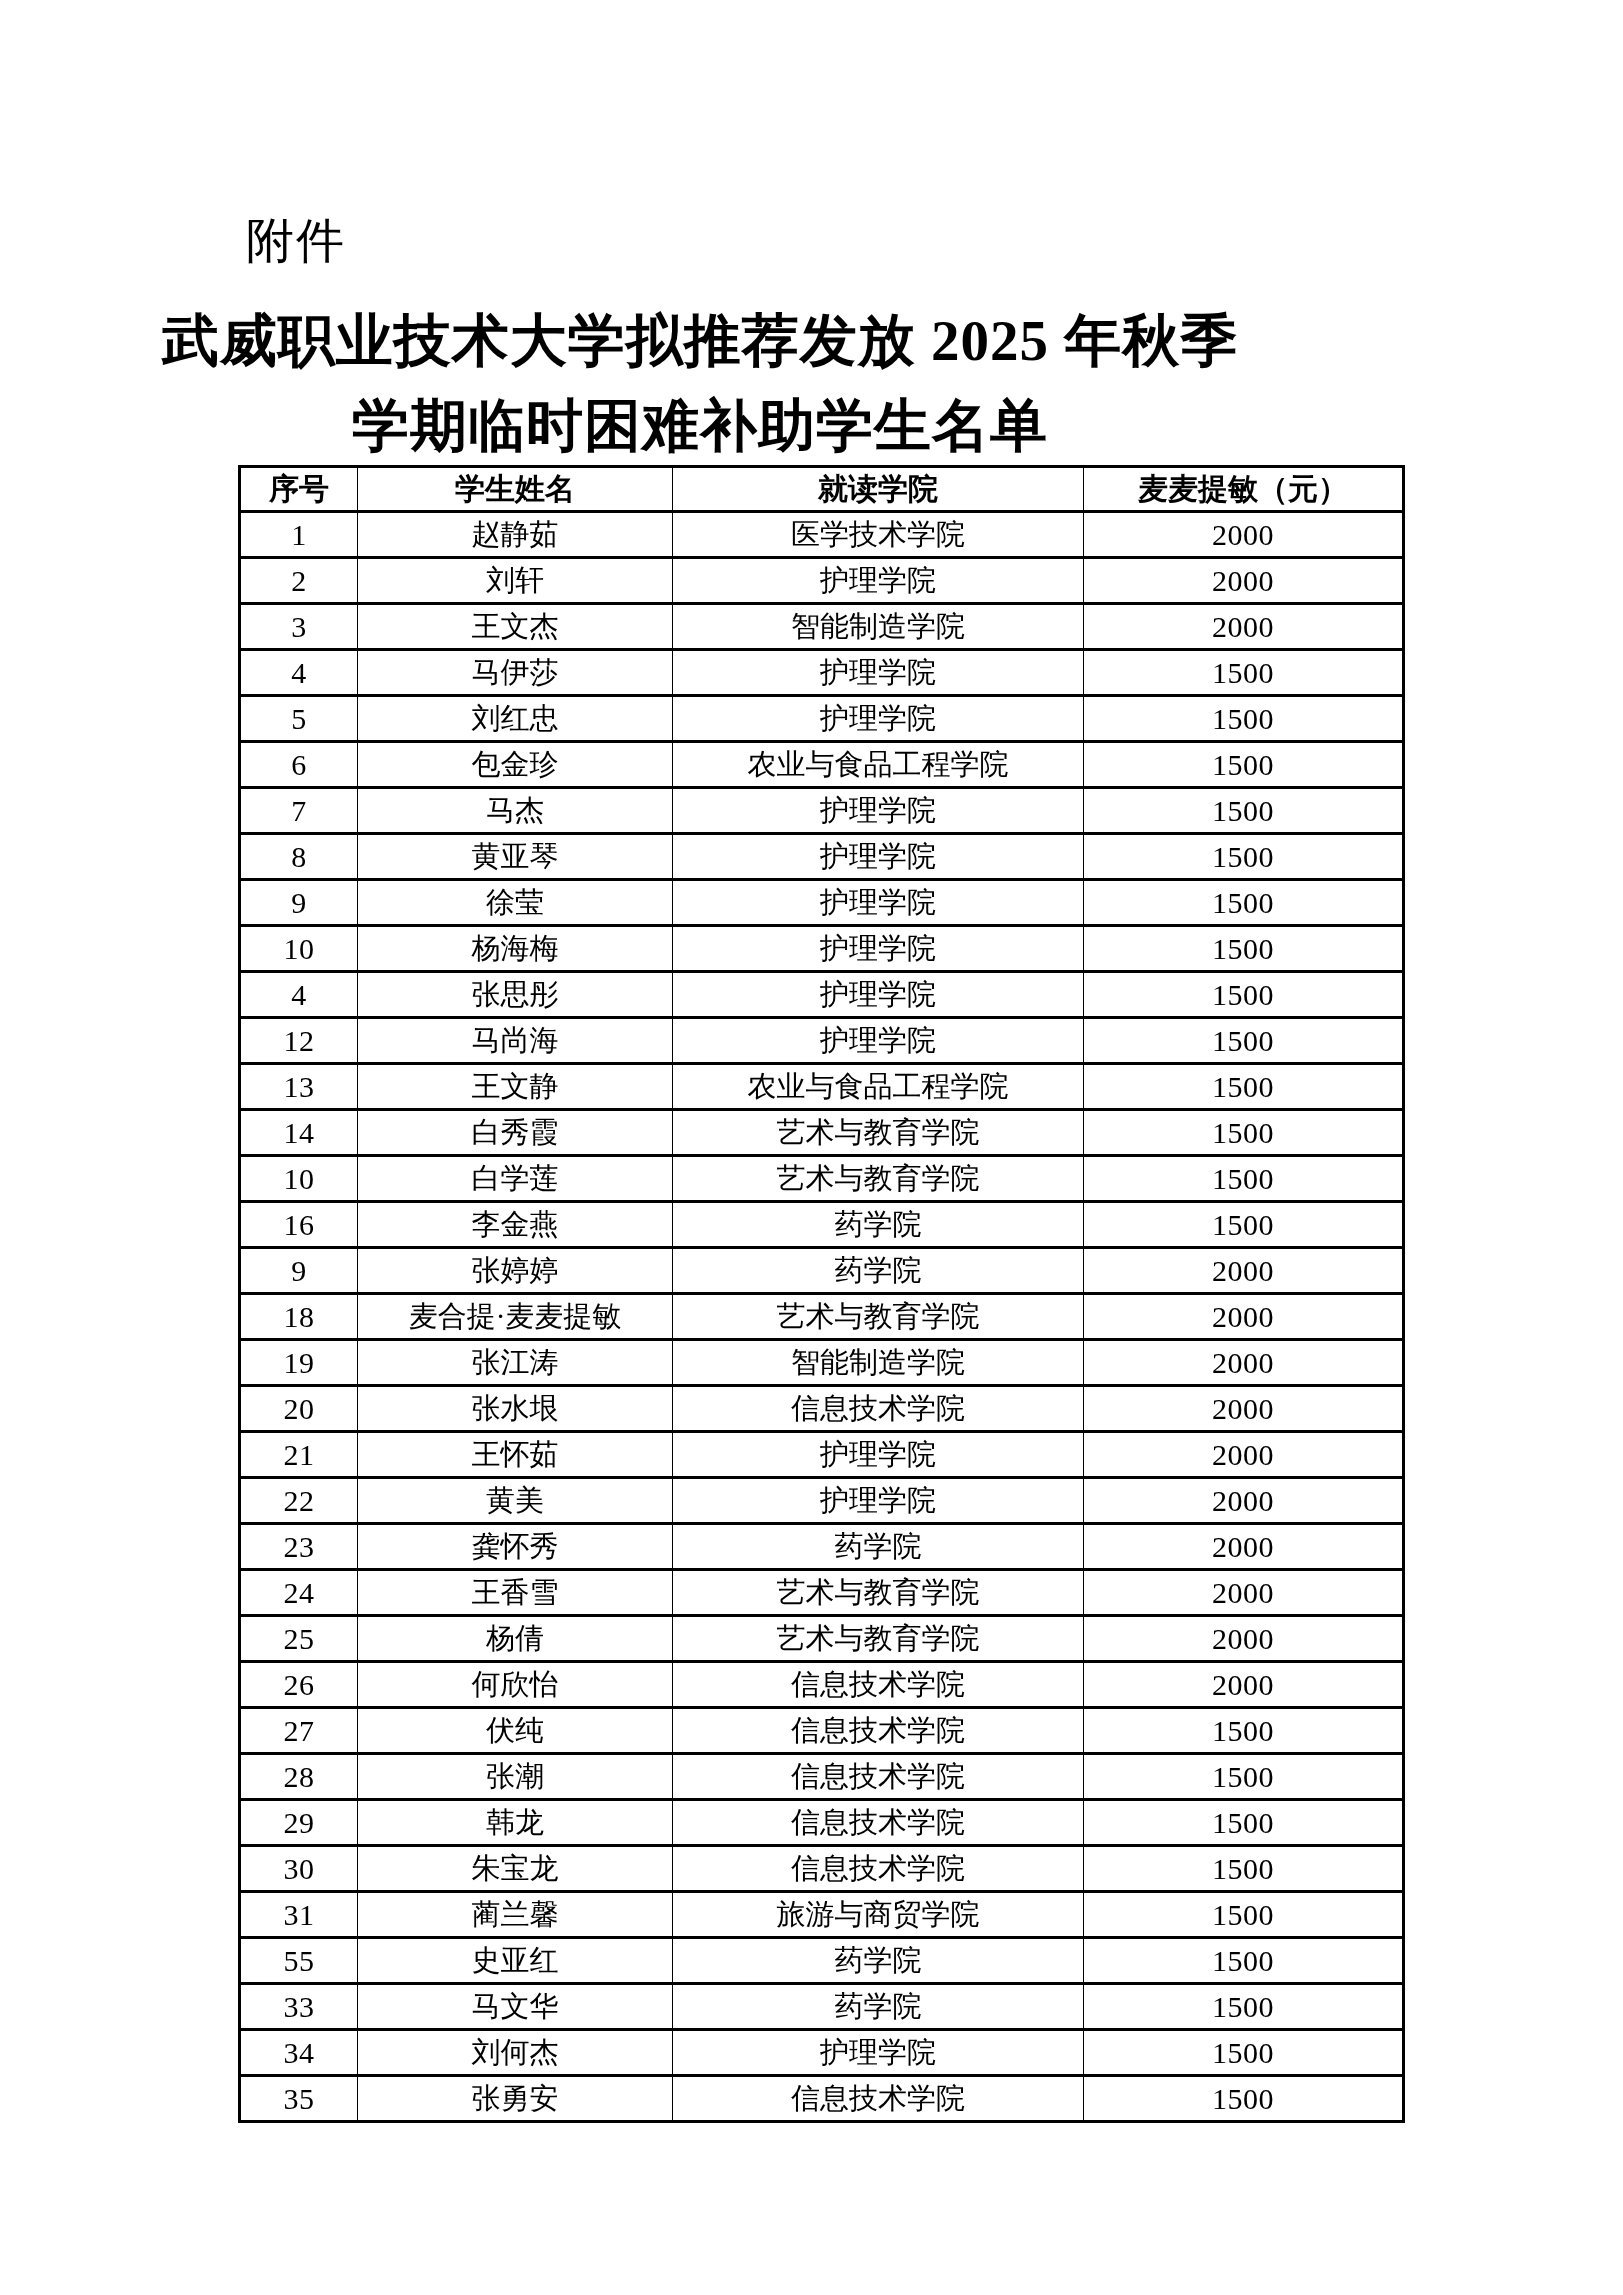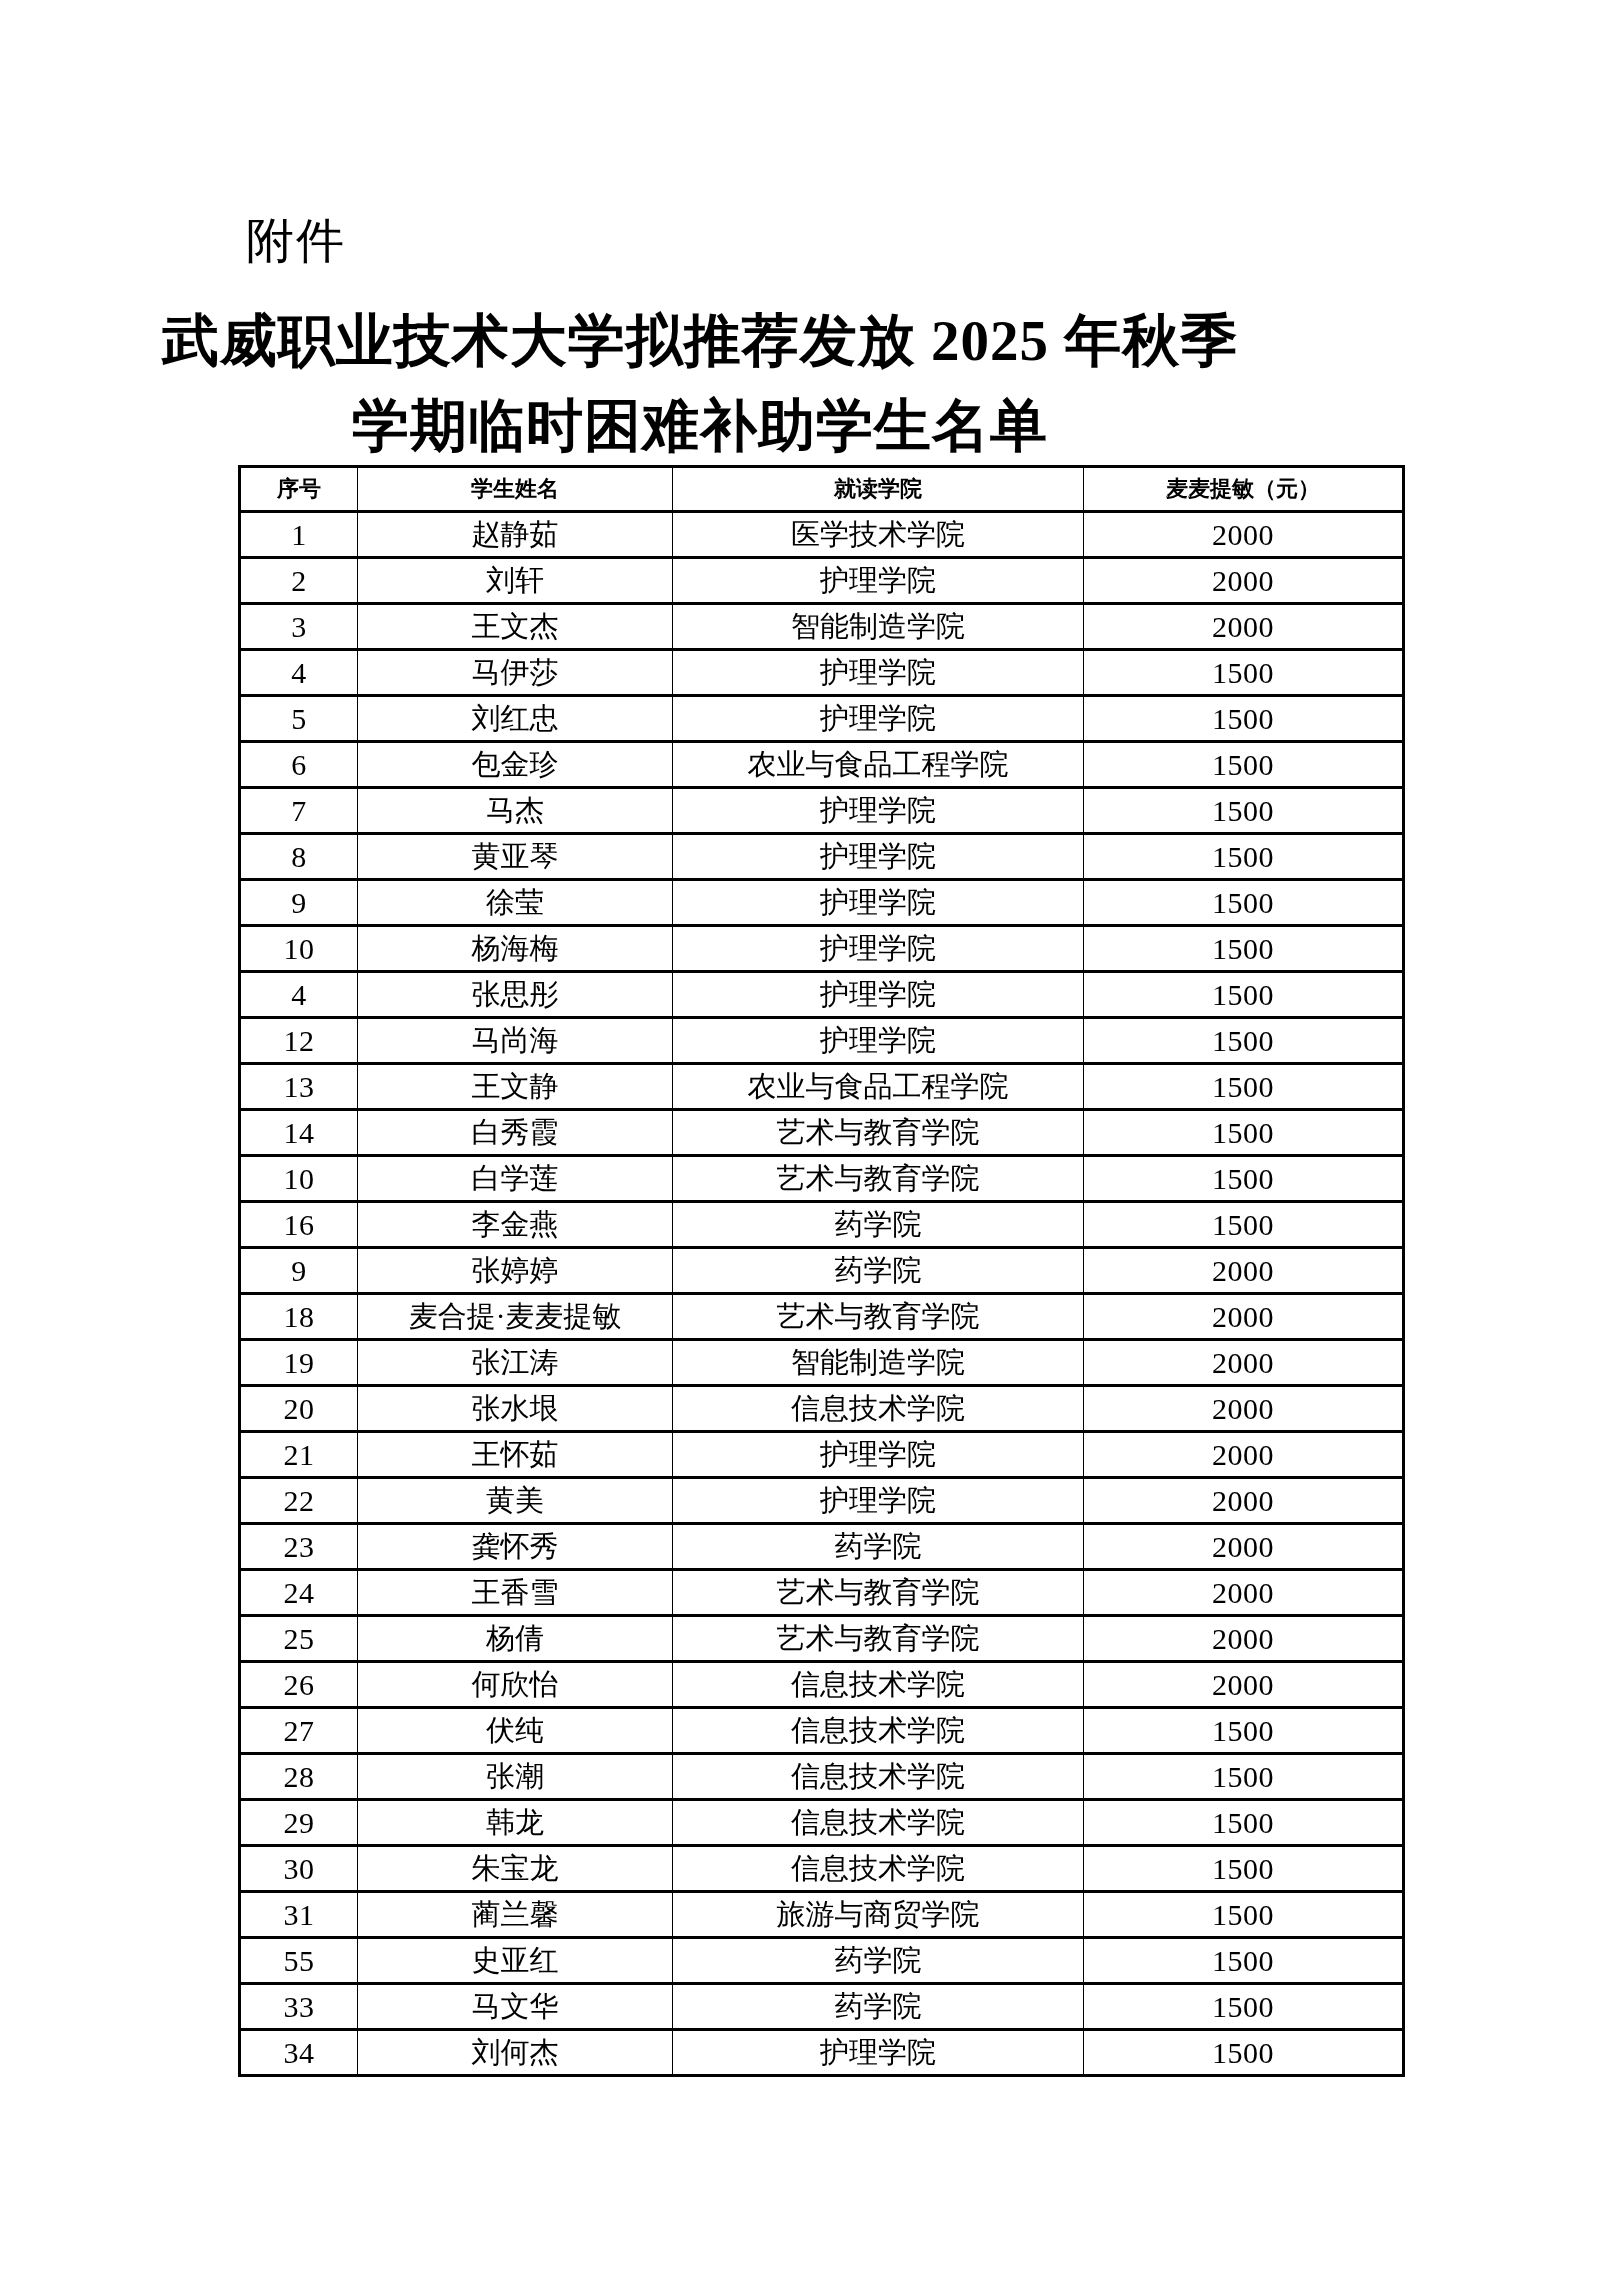--- a/index.html
+++ b/index.html
@@ -53,21 +53,21 @@
     border-top: 3.1px solid #000;
     border-bottom: 3.1px solid #000;
     text-align: center;
     vertical-align: middle;
     padding: 0;
     overflow: hidden;
     white-space: nowrap;
   }
   table.roster th {
     height: 42px;
-    font-size: 22px;
+    font-size: 30px;
     font-weight: bold;
     font-family: Liberation Serif, serif;
   }
   table.roster td {
     height: 43px;
     font-size: 29px;
     font-weight: normal;
     font-family: "Liberation Serif", "DejaVu Serif", serif;
   }
   table.roster td.num {
@@ -334,17 +334,23 @@
       <td class="num">1500</td>
     </tr>
 
     <tr>
       <td class="num">34</td>
       <td>刘何杰</td>
       <td>护理学院</td>
       <td class="num">1500</td>
     </tr>
 
+    <tr>
+      <td class="num">35</td>
+      <td>张勇安</td>
+      <td>信息技术学院</td>
+      <td class="num">1500</td>
+    </tr>
   </tbody>
   </table>
 
 </div>
 
 
 </body></html>

